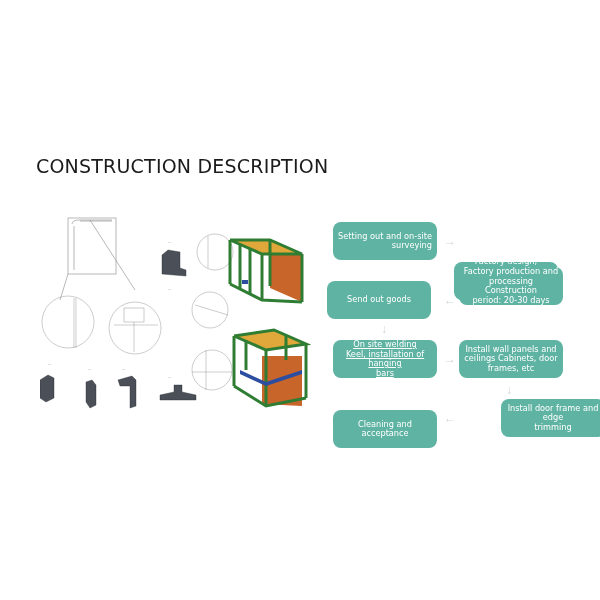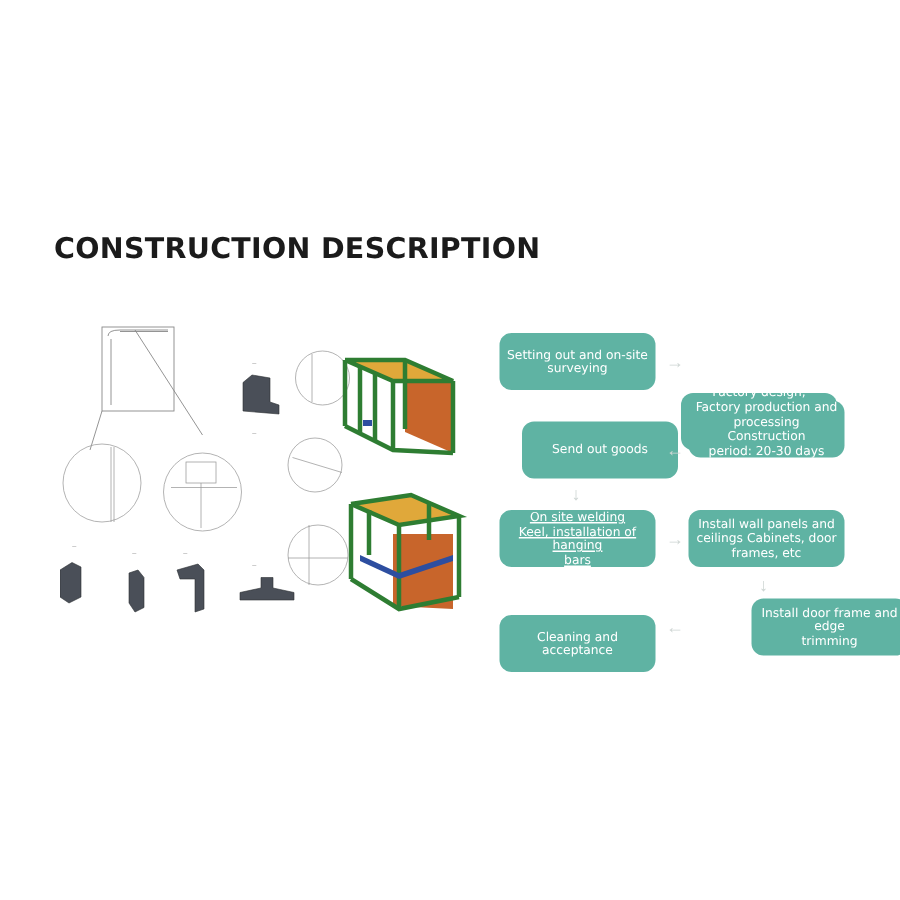--- a/index.html
+++ b/index.html
@@ -2,21 +2,21 @@
 <html><head>
   <meta charset="utf-8">
   <style>
     html, body { margin: 0; padding: 0; }
     body {
       width: 600px; height: 600px; background: #ffffff; position: relative; overflow: hidden;
       font-family: "Liberation Sans", "DejaVu Sans", sans-serif;
     }
     .title {
       position: absolute; left: 36px; top: 155px;
-      font-size: 19px; font-weight: bold; color: #1b1b1b; letter-spacing: 0.2px;
+      font-size: 19px; font-weight: normal; color: #1b1b1b; letter-spacing: 0.2px;
       font-family: "DejaVu Sans", sans-serif;
     }
     .box {
       position: absolute; width: 104px; height: 38px;
       background: #5fb3a3; border-radius: 8px;
       color: #ffffff; font-size: 8.2px; line-height: 9.5px;
       display: flex; align-items: center; justify-content: center; text-align: center;
       padding: 0 3px; box-sizing: border-box; white-space: pre-line;
       font-family: "DejaVu Sans", sans-serif;
     }
@@ -100,30 +100,30 @@
       <polyline points="194,176 226,196 266,188"></polyline>
       <line x1="206" y1="130" x2="206" y2="160"></line>
       <line x1="246" y1="126" x2="246" y2="150"></line>
     </g>
     <polygon points="200,160 226,172 226,176 200,164" fill="#2d4ea0"></polygon>
     <polygon points="226,172 262,160 262,164 226,176" fill="#2d4ea0"></polygon>
   </g>
 </svg>
 
 <div>
-  <div class="box" style="left:333px; top:222px;">Setting out and on-site
+  <div class="box" style="left:333px; top:222px;text-align:right;">Setting out and on-site
 surveying</div>
   <div class="arrow" style="left:444px; top:235px;">→</div>
   <div class="box" style="left:454px; top:222px;margin-top:40px;">Factory design, confirmation of
 drawings from the purchasing
 party of Party A</div>
 
   <div class="arrow" style="left:506px; top:265px;">↓</div>
 
-  <div class="box" style="left:348px; top:281px;">Send out goods</div>
+  <div class="box" style="left:327px; top:281px;">Send out goods</div>
   <div class="arrow" style="left:444px; top:294px;">←</div>
   <div class="box" style="left:459px; top:267px;">Factory production and
 processing Construction
 period: 20-30 days</div>
 
   <div class="arrow" style="left:381px; top:323px;">↓</div>
 
   <div class="box" style="left:333px; top:340px;text-decoration:underline;">On site welding
 Keel, installation of hanging
 bars</div>

